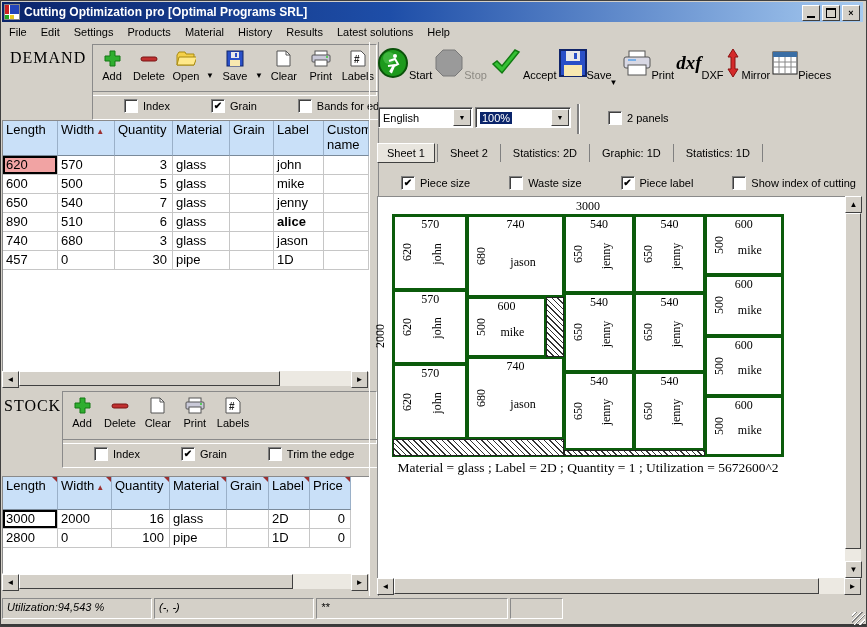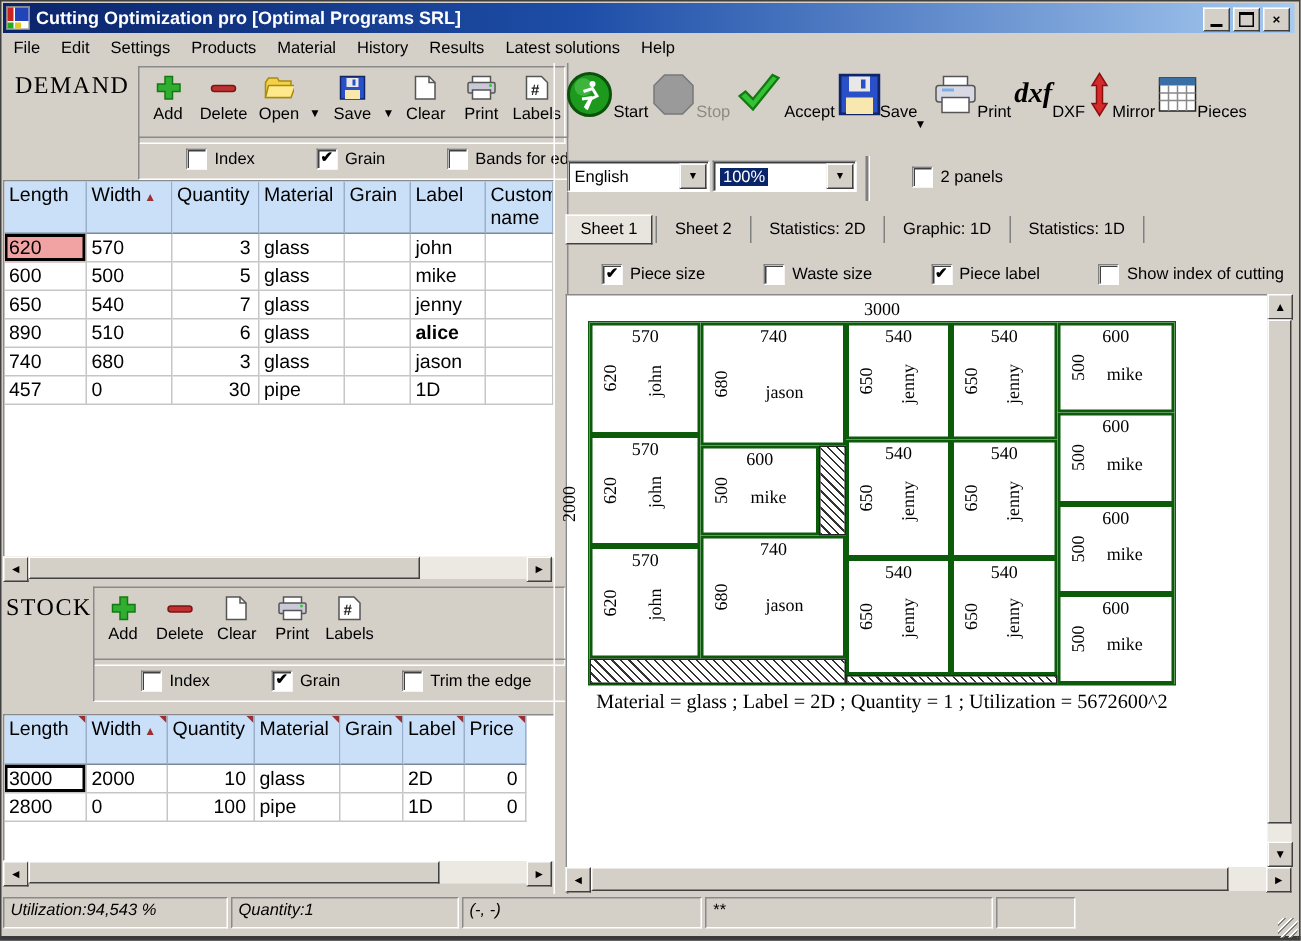--- a/index.html
+++ b/index.html
@@ -363,21 +363,21 @@
       <div class="gcell corner" style="width: 54px; height: 33px;"><span>Width</span><span class="sortarrow">▲</span></div>
       <div class="gcell corner" style="width: 58px; height: 33px;"><span>Quantity</span></div>
       <div class="gcell corner" style="width: 57px; height: 33px;"><span>Material</span></div>
       <div class="gcell corner" style="width: 42px; height: 33px;"><span>Grain</span></div>
       <div class="gcell corner" style="width: 41px; height: 33px;"><span>Label</span></div>
       <div class="gcell corner" style="width: 41px; height: 33px;"><span>Price</span></div>
     </div>
     <div class="grow">
       <div class="gcell sel-plain" style="width: 55px; height: 19px;">3000</div>
       <div class="gcell" style="width: 54px; height: 19px;">2000</div>
-      <div class="gcell num" style="width: 58px; height: 19px;">10</div>
+      <div class="gcell num" style="width: 58px; height: 19px;">16</div>
       <div class="gcell" style="width: 57px; height: 19px;">glass</div>
       <div class="gcell" style="width: 42px; height: 19px;"><span class="grain-v"></span></div>
       <div class="gcell" style="width: 41px; height: 19px;">2D</div>
       <div class="gcell num" style="width: 41px; height: 19px;">0</div>
     </div>
     <div class="grow">
       <div class="gcell" style="width: 55px; height: 19px;">2800</div>
       <div class="gcell" style="width: 54px; height: 19px;">0</div>
       <div class="gcell num" style="width: 58px; height: 19px;">100</div>
       <div class="gcell" style="width: 57px; height: 19px;">pipe</div>
@@ -619,20 +619,19 @@
 <div class="abs sb" style="left:377px;top:578px;width:484px;height:16px;">
   <span class="sb-btn">◄</span>
   <span class="sb-track">
       <span class="sb-thumb" style="left:0;top:0;bottom:0;width:94%;"></span>
     </span>
   <span class="sb-btn">►</span>
 </div>
 
 <div class="abs statusbar" id="statusbar">
     <div class="spanel" style="width: 150px;">Utilization:94,543 %</div>
-    <div class="spanel" style="width: 152px;">Quantity:1</div>
     <div class="spanel" style="width: 160px;">(-, -)</div>
     <div class="spanel" style="width: 192px;">**</div>
     <div class="spanel" style="width: 53px;"></div>
   </div>
 <div class="abs bottomedge"></div>
 <div class="grip"></div>
 <div class="frame"></div>
 
 </body></html>

